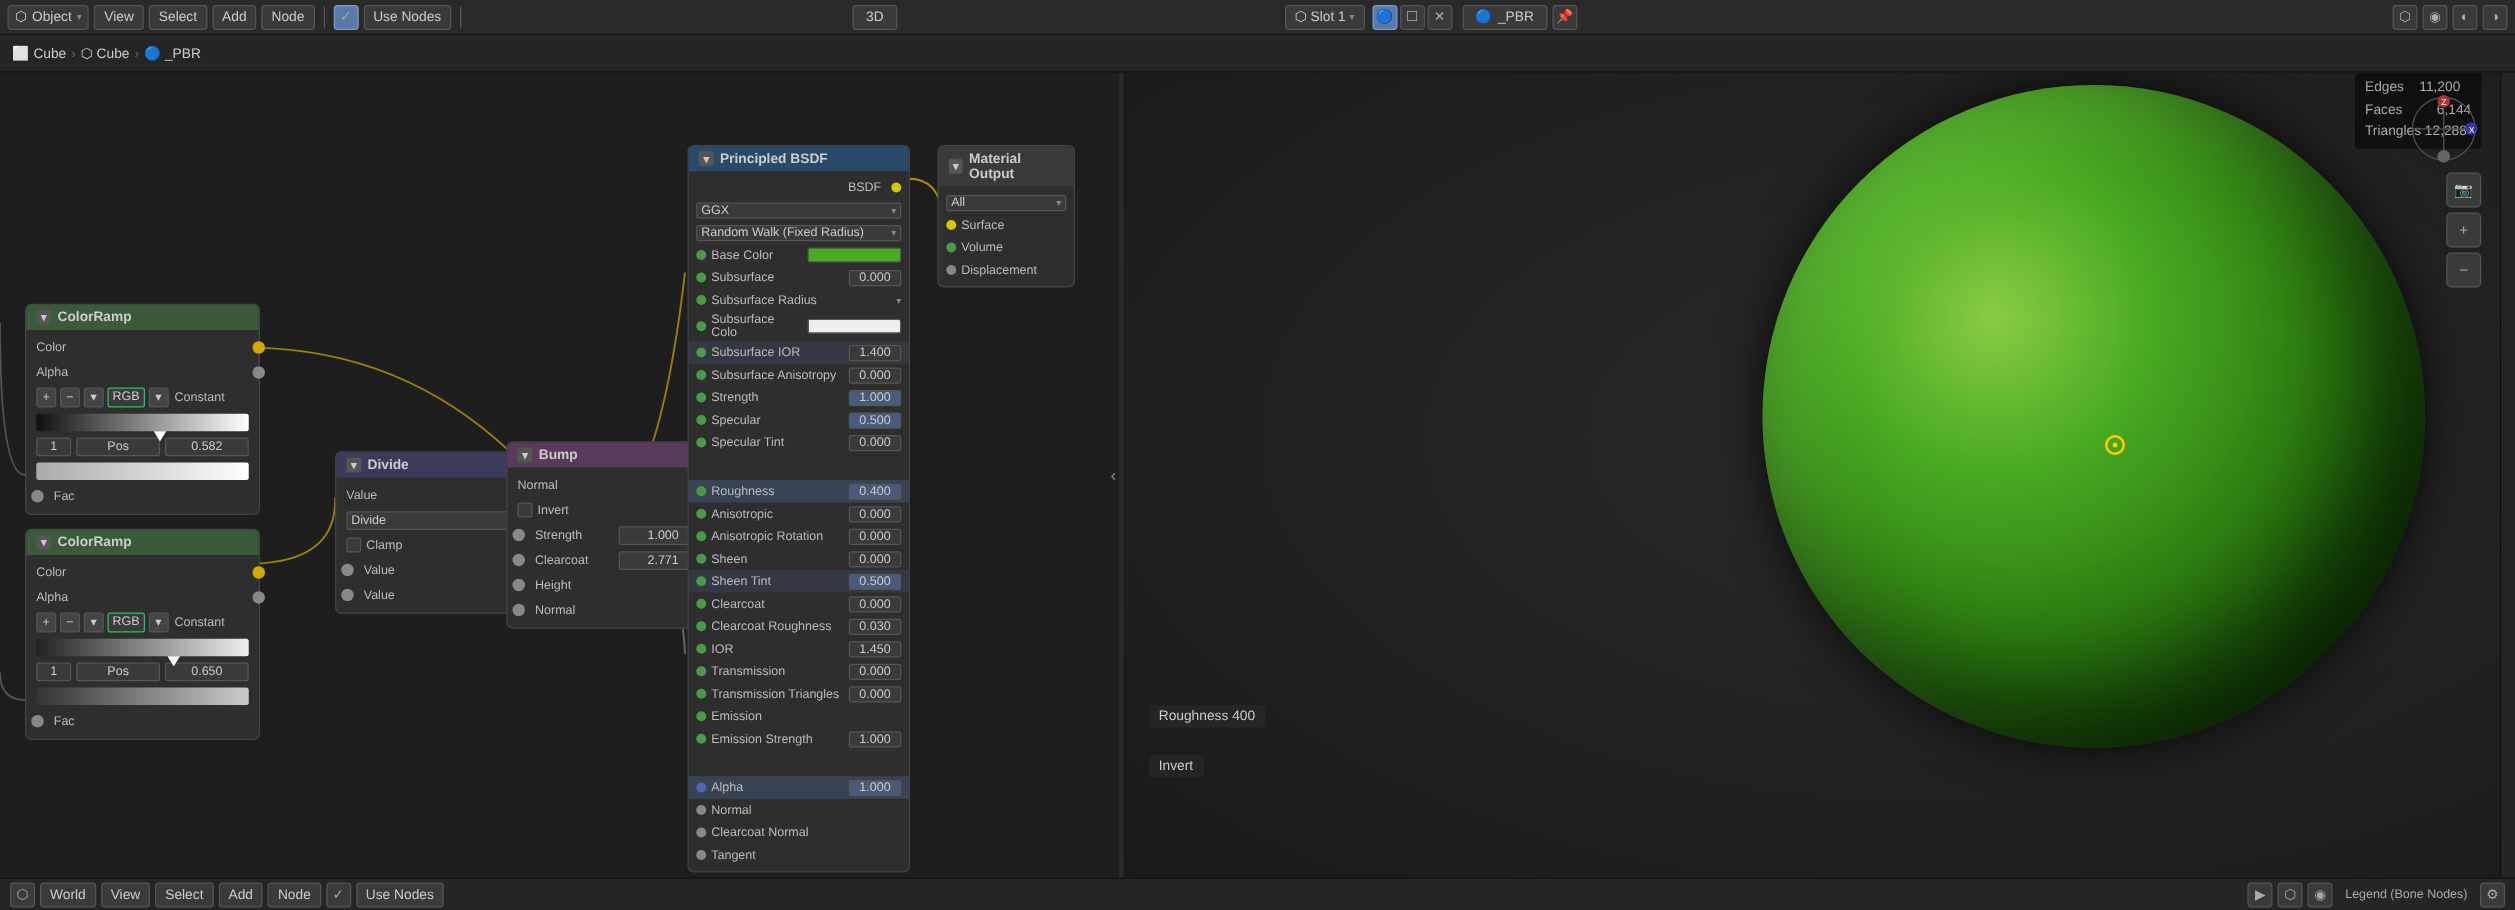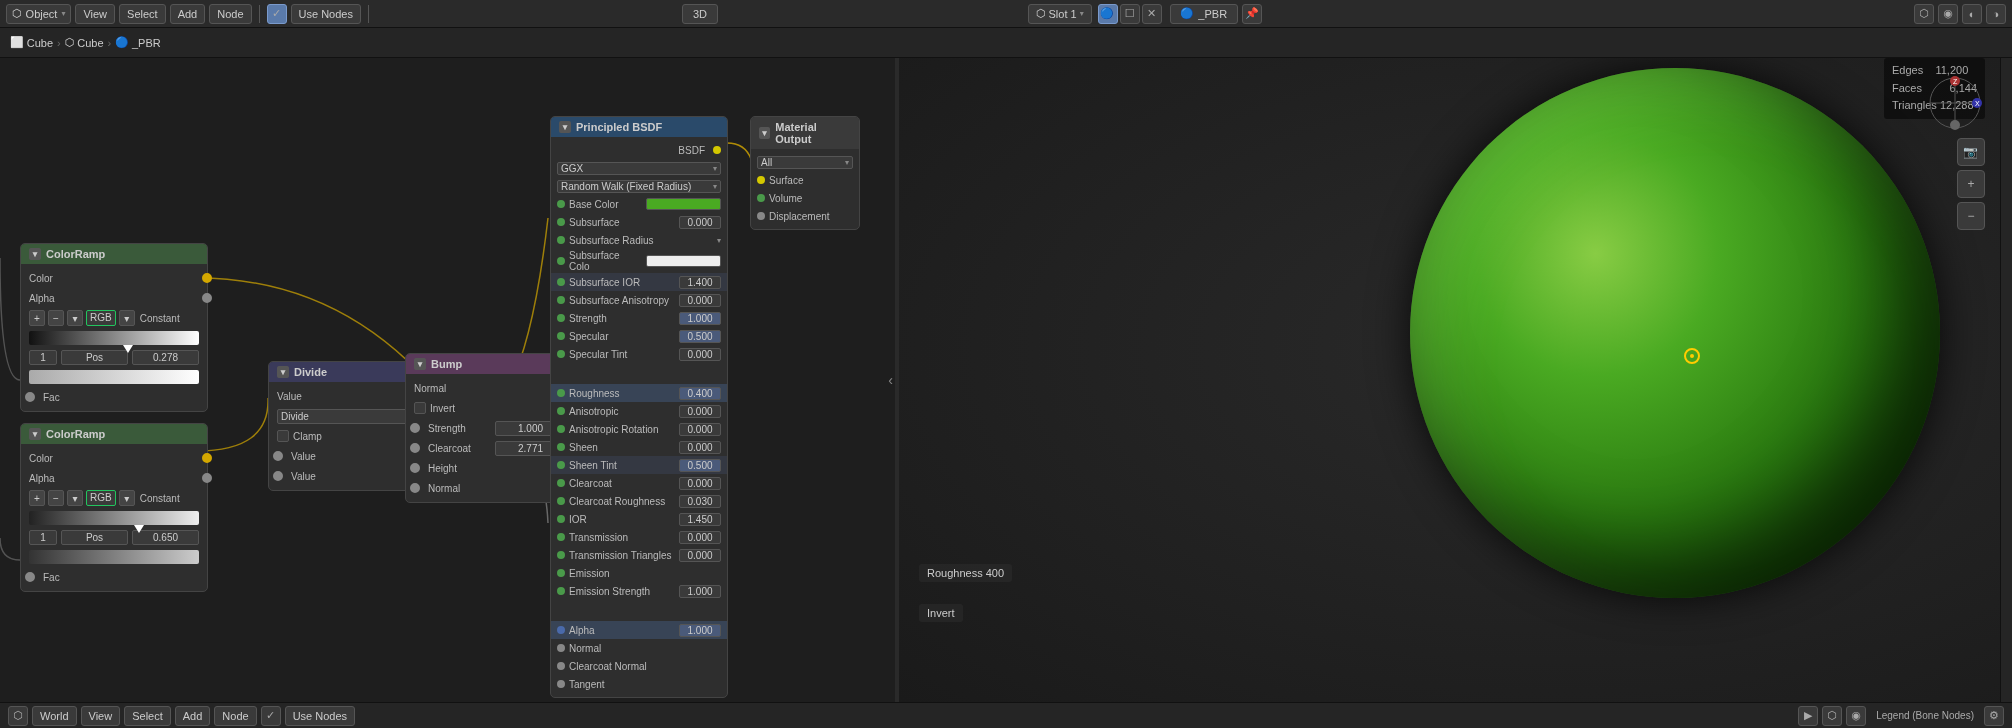--- a/index.html
+++ b/index.html
@@ -564,21 +564,21 @@
             <span class="ramp-select">RGB</span>
             <span class="ramp-btn">▾</span>
             <span style="font-size:10px; color:#bbb; margin-left:2px;">Constant</span>
           </div>
           <div class="ramp-bar">
             <div class="ramp-triangle" style="left: calc(58% - 5px)"></div>
           </div>
           <div class="ramp-pos-row">
             <span class="ramp-num">1</span>
             <span class="ramp-field">Pos</span>
-            <span class="ramp-field">0.278</span>
+            <span class="ramp-field">0.582</span>
           </div>
           <div class="color-swatch" style="background: linear-gradient(to right, #aaa, #fff);"></div>
           <div class="node-row">
             <span class="socket gray left" style="margin-left:-4px;"></span>
             <span class="node-label" style="margin-left:4px;">Fac</span>
           </div>
         </div>
       </div>
 
       <div class="node color-ramp-node2">

